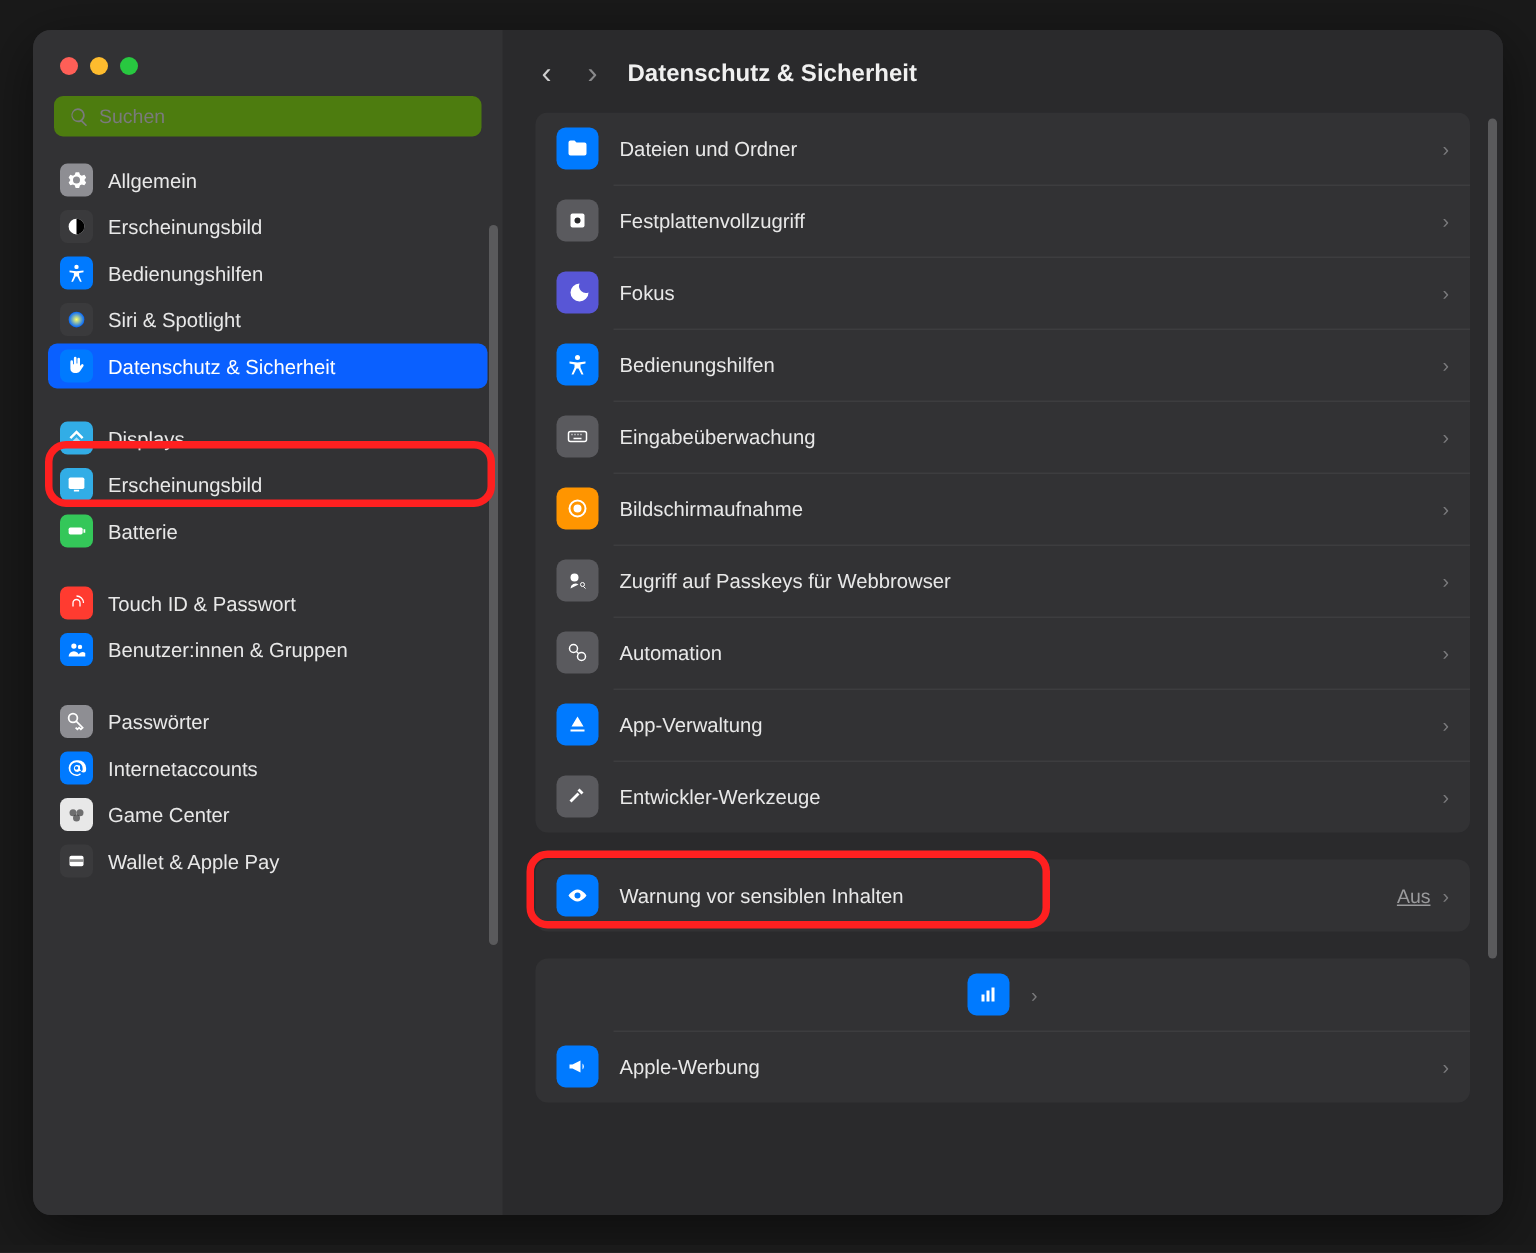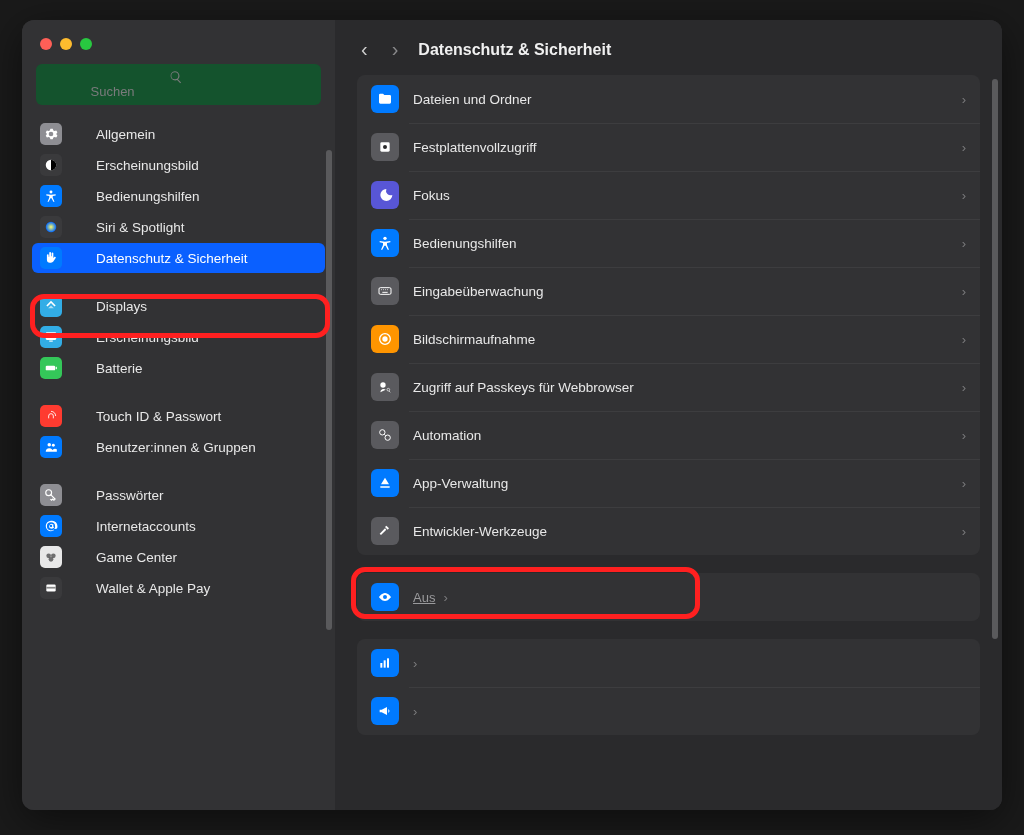--- a/index.html
+++ b/index.html
@@ -4,40 +4,40 @@
 <style>
 * { margin: 0; padding: 0; box-sizing: border-box; font-family: -apple-system, BlinkMacSystemFont, "Segoe UI", sans-serif; }
 body { background: #1a1a1a; display: flex; justify-content: center; align-items: flex-start; padding: 20px; }
 .window { width: 980px; height: 790px; background: #2a2a2c; border-radius: 12px; overflow: hidden; display: flex; box-shadow: 0 10px 40px rgba(0,0,0,0.5); }
 .sidebar { width: 313px; background: #323234; display: flex; flex-direction: column; padding: 14px 0 14px 0; position: relative; }
 .traffic-lights { display: flex; gap: 8px; padding: 4px 18px 14px 18px; }
 .tl { width: 12px; height: 12px; border-radius: 50%; }
 .tl.red { background: #ff5f57; }
 .tl.yellow { background: #febc2e; }
 .tl.green { background: #28c840; }
-.search-box { margin: 0 14px 14px 14px; background: #14532d; border-radius: 6px; display: flex; align-items: center; padding: 6px 10px; flex-direction: column; }
+.search-box { margin: 0 14px 14px 14px; background: #4d7c0f; border-radius: 6px; display: flex; align-items: flex-end; padding: 6px 10px; }
 .search-box svg { width: 14px; height: 14px; fill: #7a7a7c; margin-right: 6px; }
 .search-box input { background: transparent; border: none; outline: none; color: #cfcfcf; font-size: 13px; flex: 1; }
 .search-box input::placeholder { color: #7a7a7c; }
 .nav { flex: 1; overflow-y: auto; padding: 0 10px; }
 .nav-group { margin-bottom: 18px; }
-.nav-item { display: flex; align-items: center; padding: 4px 8px; border-radius: 6px; cursor: pointer; color: #e8e8e8; font-size: 13.5px; margin-bottom: 1px; gap: 24px; }
+.nav-item { display: flex; align-items: center; padding: 4px 8px; border-radius: 6px; cursor: pointer; color: #e8e8e8; font-size: 13.5px; margin-bottom: 1px; }
 .nav-item.active { background: #0a60ff; color: #fff; }
 .nav-icon { width: 22px; height: 22px; border-radius: 5px; margin-right: 10px; display: flex; align-items: center; justify-content: center; flex-shrink: 0; }
 .nav-icon svg { width: 14px; height: 14px; fill: #fff; }
 .sidebar-scrollbar { position: absolute; right: 3px; top: 130px; width: 6px; height: 480px; background: #5a5a5c; border-radius: 3px; }
 
 .main { flex: 1; background: #2a2a2c; display: flex; flex-direction: column; }
 .header { display: flex; align-items: center; padding: 16px 22px 12px 22px; gap: 16px; }
 .header .navbtn { color: #8a8a8c; font-size: 20px; cursor: pointer; padding: 2px 4px; }
 .header .navbtn.enabled { color: #cfcfcf; }
 .header h1 { color: #f0f0f0; font-size: 16px; font-weight: 600; }
 .content { flex: 1; overflow-y: auto; padding: 0 22px 20px 22px; position: relative; }
 .list-group { background: #323234; border-radius: 8px; margin-bottom: 18px; overflow: hidden; }
-.list-item { display: flex; align-items: center; padding: 10px 14px; cursor: pointer; position: relative; }
+.list-item { display: flex; align-items: center; padding: 10px 14px; cursor: pointer; position: relative; justify-content: center; }
 .list-item + .list-item::before { content: ""; position: absolute; top: 0; left: 52px; right: 0; height: 1px; background: #3d3d3f; }
 .list-icon { width: 28px; height: 28px; border-radius: 6px; margin-right: 14px; display: flex; align-items: center; justify-content: center; flex-shrink: 0; }
 .list-icon svg { width: 16px; height: 16px; fill: #fff; }
 .list-label { color: #e8e8e8; font-size: 13.5px; flex: 1; }
 .list-value { color: #9a9a9c; font-size: 13px; margin-right: 8px; text-decoration: underline; }
 .chevron { color: #7a7a7c; font-size: 13px; }
 .main-scrollbar { position: absolute; right: 4px; top: 4px; width: 6px; height: 560px; background: #5a5a5c; border-radius: 3px; }
 
 .highlight-sidebar { position: absolute; border: 5px solid #ff2020; border-radius: 14px; pointer-events: none; }
 .highlight-main { position: absolute; border: 5px solid #ff2020; border-radius: 14px; pointer-events: none; }
@@ -323,20 +323,21 @@
             <span class="chevron">›</span>
           </div>
         </div>
         <div class="list-group">
           <div class="list-item">
             <div class="list-icon bg-blue">
               <svg viewBox="0 0 24 24">
                 <path d="M12 6c5 0 9 6 9 6s-4 6-9 6-9-6-9-6 4-6 9-6zm0 3a3 3 0 100 6 3 3 0 000-6z"></path>
               </svg>
             </div>
+            <span class="list-label">Warnung vor sensiblen Inhalten</span>
             <span class="list-value">Aus</span>
             <span class="chevron">›</span>
           </div>
         </div>
         <div class="list-group">
           <div class="list-item">
             <div class="list-icon bg-blue">
               <svg viewBox="0 0 24 24">
                 <rect x="5" y="12" width="3" height="7"></rect>
                 <rect x="10" y="8" width="3" height="11"></rect>
@@ -344,19 +345,20 @@
               </svg>
             </div>
             <span class="chevron">›</span>
           </div>
           <div class="list-item">
             <div class="list-icon bg-blue">
               <svg viewBox="0 0 24 24">
                 <path d="M4 10v4h3l8 4V6l-8 4zM17 9a4 4 0 010 6z"></path>
               </svg>
             </div>
+            <span class="list-label">Apple-Werbung</span>
             <span class="chevron">›</span>
           </div>
         </div>
         <div class="highlight-main" style="left: 16px; top: 492px; width: 348.88px; height: 52px;"></div>
       </div>
   </div>
 </div>
 
 </body></html>

